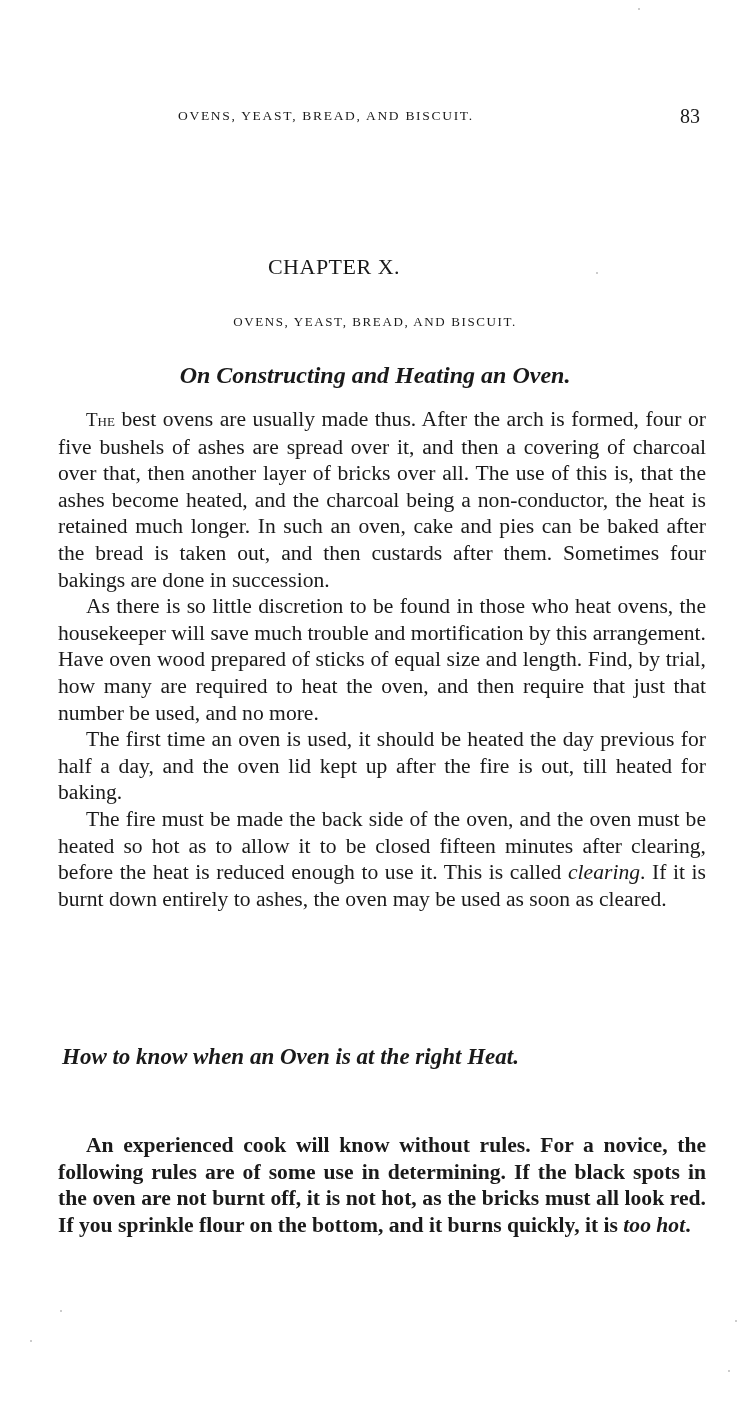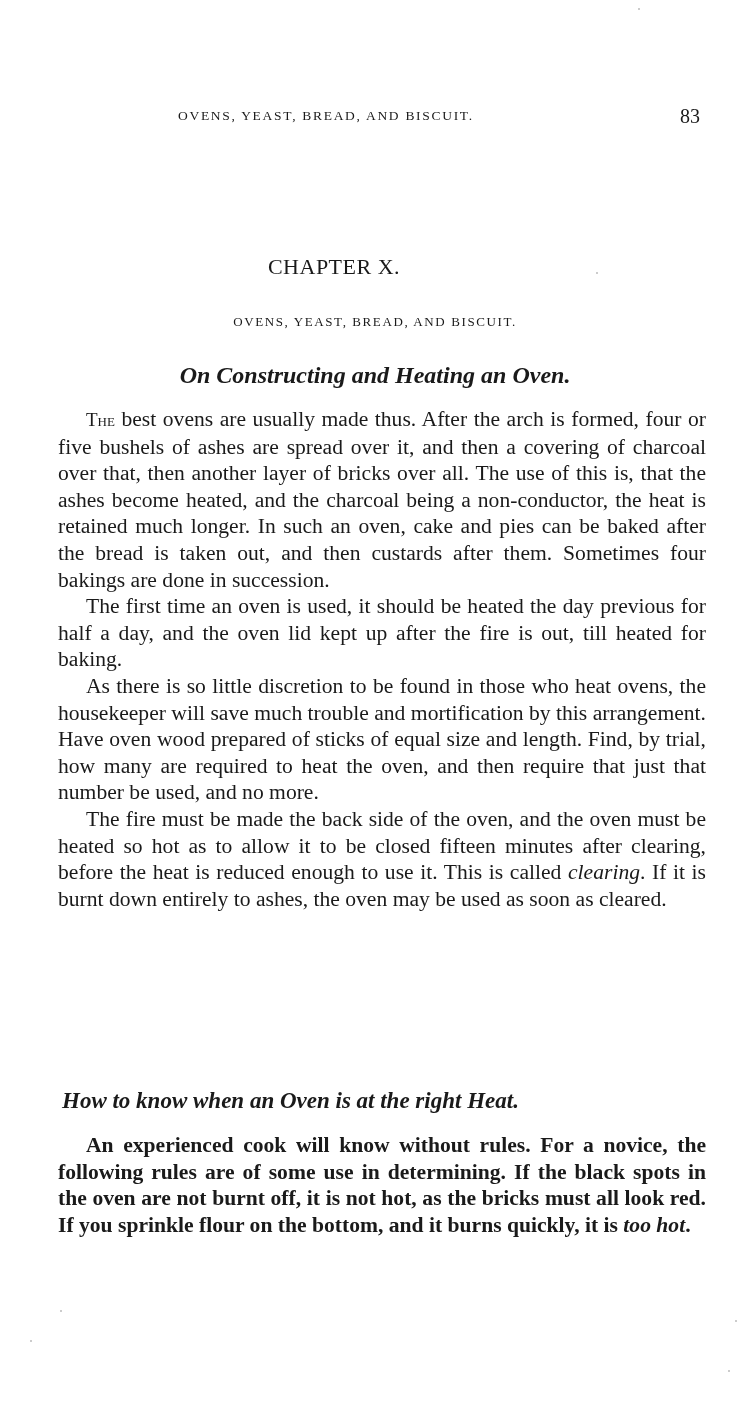--- a/index.html
+++ b/index.html
@@ -10,21 +10,21 @@
       letter-spacing: 1.6px; font-variant: small-caps; text-transform: lowercase; }
     .running-title { text-transform: none; font-variant: normal; font-size: 13.5px; letter-spacing: 1.7px; }
     .page-number { position: absolute; left: 680px; top: -3px; font-size: 20px; }
     .chapter-title { position: absolute; top: 254px; left: 0; width: 668px; text-align: center;
       font-size: 22px; letter-spacing: 0.5px; }
     .chapter-subtitle { position: absolute; top: 314px; left: 0; width: 750px; text-align: center;
       font-size: 13px; letter-spacing: 1.6px; }
     .section-heading { position: absolute; left: 0; width: 750px; text-align: center;
       font-style: italic; font-size: 24px; font-weight: bold; }
     .h1 { top: 362px; }
-    .h2 { top: 1088px; left: 62px; width: auto; text-align: left; font-size: 23px; }
+    .h2 { top: 1044px; left: 62px; width: auto; text-align: left; font-size: 23px; }
     .para-block { position: absolute; left: 58px; width: 648px; font-size: 21.6px;
       line-height: 26.6px; text-align: justify; }
     .para { text-indent: 28px; margin: 0; }
     .smallcap { font-variant: small-caps; font-size: 19px; }
     em { font-style: italic; }
     .speck { position: absolute; width: 2px; height: 2px; background: #bbb; border-radius: 1px; }
   </style>
 </head>
 <body>
 
@@ -33,22 +33,22 @@
   <span class="page-number">83</span>
 </div>
 
 <div class="chapter-title">CHAPTER X.</div>
 <div class="chapter-subtitle">OVENS, YEAST, BREAD, AND BISCUIT.</div>
 
 <div class="section-heading h1">On Constructing and Heating an Oven.</div>
 
 <div class="para-block" style="top:406px;">
   <p class="para"><span class="smallcap">The</span><span> best ovens are usually made thus.  After the arch is formed, four or five bushels of ashes are spread over it, and then a covering of charcoal over that, then another layer of bricks over all.  The use of this is, that the ashes become heated, and the charcoal being a non-conductor, the heat is retained much longer.  In such an oven, cake and pies can be baked after the bread is taken out, and then custards after them.  Sometimes four bakings are done in succession.</span></p>
+  <p class="para"><span>As there is so little discretion to be found in those who heat ovens, the housekeeper will save much trouble and mortification by this arrangement.  Have oven wood prepared of sticks of equal size and length.  Find, by trial, how many are required to heat the oven, and then require that just that number be used, and no more.</span></p>
   <p class="para"><span>The first time an oven is used, it should be heated the day previous for half a day, and the oven lid kept up after the fire is out, till heated for baking.</span></p>
-  <p class="para"><span>As there is so little discretion to be found in those who heat ovens, the housekeeper will save much trouble and mortification by this arrangement.  Have oven wood prepared of sticks of equal size and length.  Find, by trial, how many are required to heat the oven, and then require that just that number be used, and no more.</span></p>
   <p class="para"><span>The fire must be made the back side of the oven, and the oven must be heated so hot as to allow it to be closed fifteen minutes after clearing, before the heat is reduced enough to use it.  This is called </span><em>clearing</em><span>.  If it is burnt down entirely to ashes, the oven may be used as soon as cleared.</span></p>
 </div>
 
 <div class="section-heading h2">How to know when an Oven is at the right Heat.</div>
 
 <div class="para-block" style="top:1132px;font-weight:bold;">
   <p class="para"><span>An experienced cook will know without rules.  For a novice, the following rules are of some use in determining.  If the black spots in the oven are not burnt off, it is not hot, as the bricks must all look red.  If you sprinkle flour on the bottom, and it burns quickly, it is </span><em>too hot</em><span>.</span></p>
 </div>
 
 <div class="speck" style="left:638px;top:8px;"></div>

